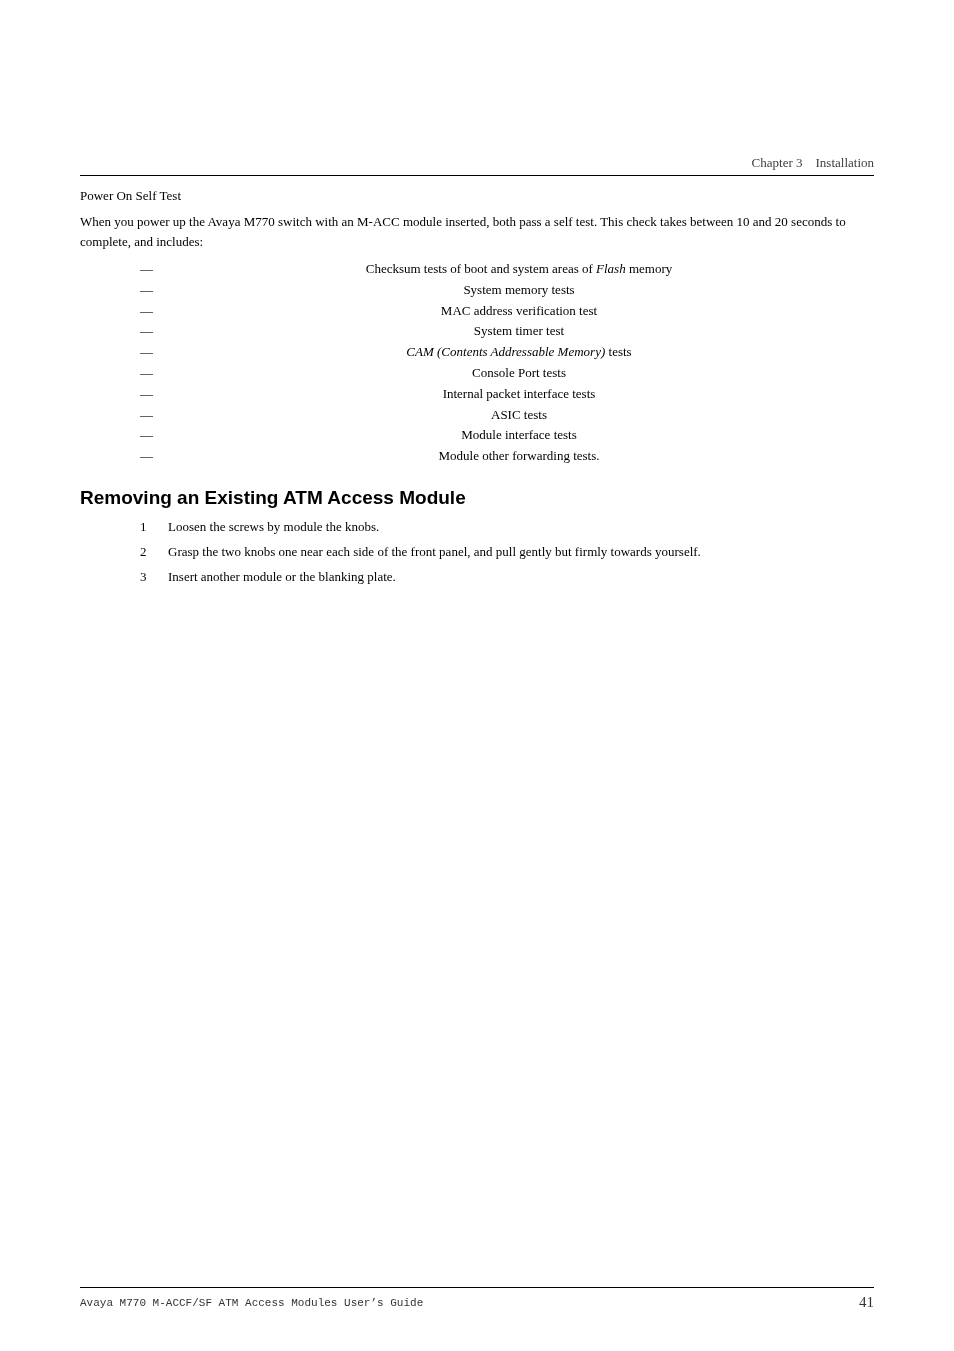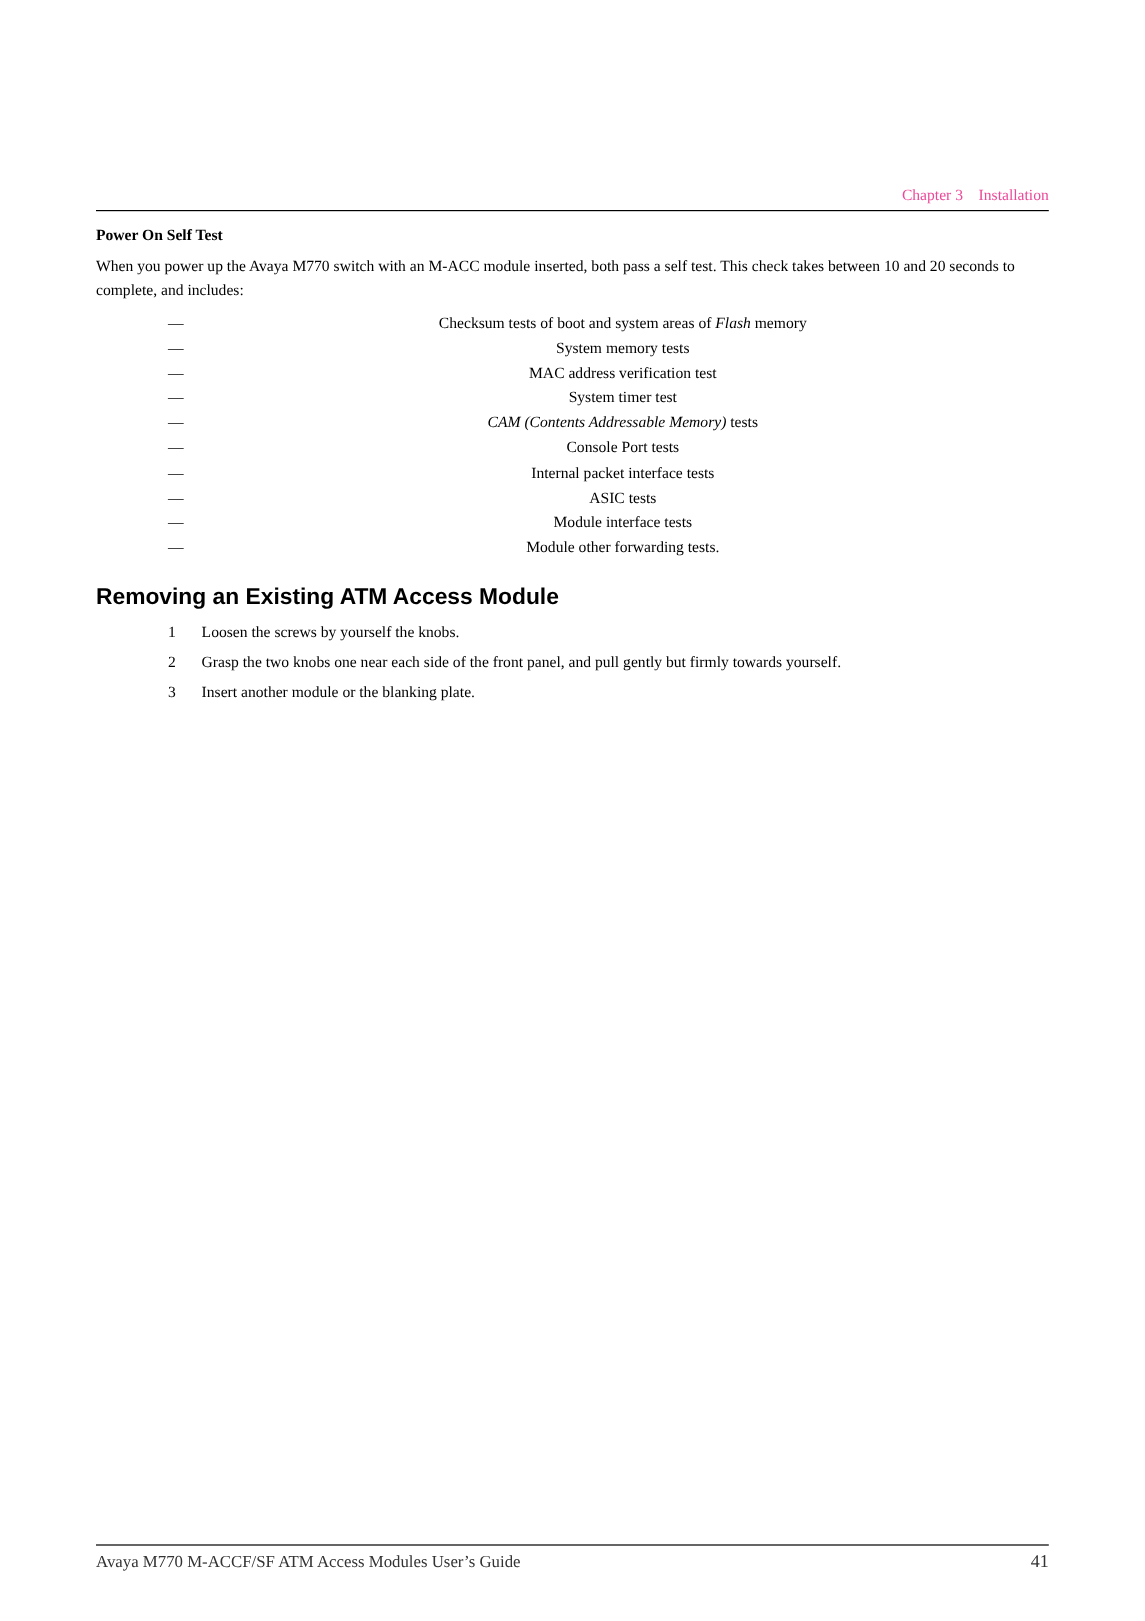--- a/index.html
+++ b/index.html
@@ -32,21 +32,21 @@
       right: 0;
       padding: 0 80px 0 80px;
       display: flex;
       justify-content: flex-end;
       align-items: center;
     }
 
     .header-text {
       font-family: "Times New Roman", Times, serif;
       font-size: 13px;
-      color: #ec4899;
+      color: #404040;
     }
 
     .top-rule {
       position: absolute;
       top: 175px;
       left: 80px;
       right: 80px;
       height: 1px;
       background: #000000;
     }
@@ -54,21 +54,21 @@
     .content-area {
       position: absolute;
       top: 188px;
       left: 80px;
       right: 80px;
     }
 
     .section-title {
       font-family: "Times New Roman", Times, serif;
       font-size: 13px;
-      font-weight: bold;
+      font-weight: normal;
       margin-bottom: 8px;
     }
 
     .body-text {
       font-family: "Times New Roman", Times, serif;
       font-size: 13px;
       line-height: 1.5;
       margin-bottom: 8px;
     }
 
@@ -134,22 +134,22 @@
       left: 80px;
       right: 80px;
       display: flex;
       justify-content: space-between;
       align-items: center;
       border-top: 1px solid #000000;
       padding-top: 6px;
     }
 
     .footer-left {
-      font-family: Liberation Serif, serif;
-      font-size: 14px;
+      font-family: Liberation Mono, monospace;
+      font-size: 11px;
       color: #333333;
     }
 
     .footer-right {
       font-family: "Times New Roman", Times, serif;
       font-size: 15px;
       color: #333333;
     }
   </style>
 </head>
@@ -228,21 +228,21 @@
 
     </div>
 
     <div>
       <div class="section-heading-bold">Removing an Existing ATM Access Module</div>
 
       <div class="numbered-list">
 
         <div class="numbered-item">
           <span class="num-label">1</span>
-          <span class="num-text">Loosen the screws by yourself the knobs.</span>
+          <span class="num-text">Loosen the screws by module the knobs.</span>
         </div>
 
         <div class="numbered-item">
           <span class="num-label">2</span>
           <span class="num-text">Grasp the two knobs one near each side of the front panel, and pull gently but firmly towards yourself.</span>
         </div>
 
         <div class="numbered-item">
           <span class="num-label">3</span>
           <span class="num-text">Insert another module or the blanking plate.</span>

